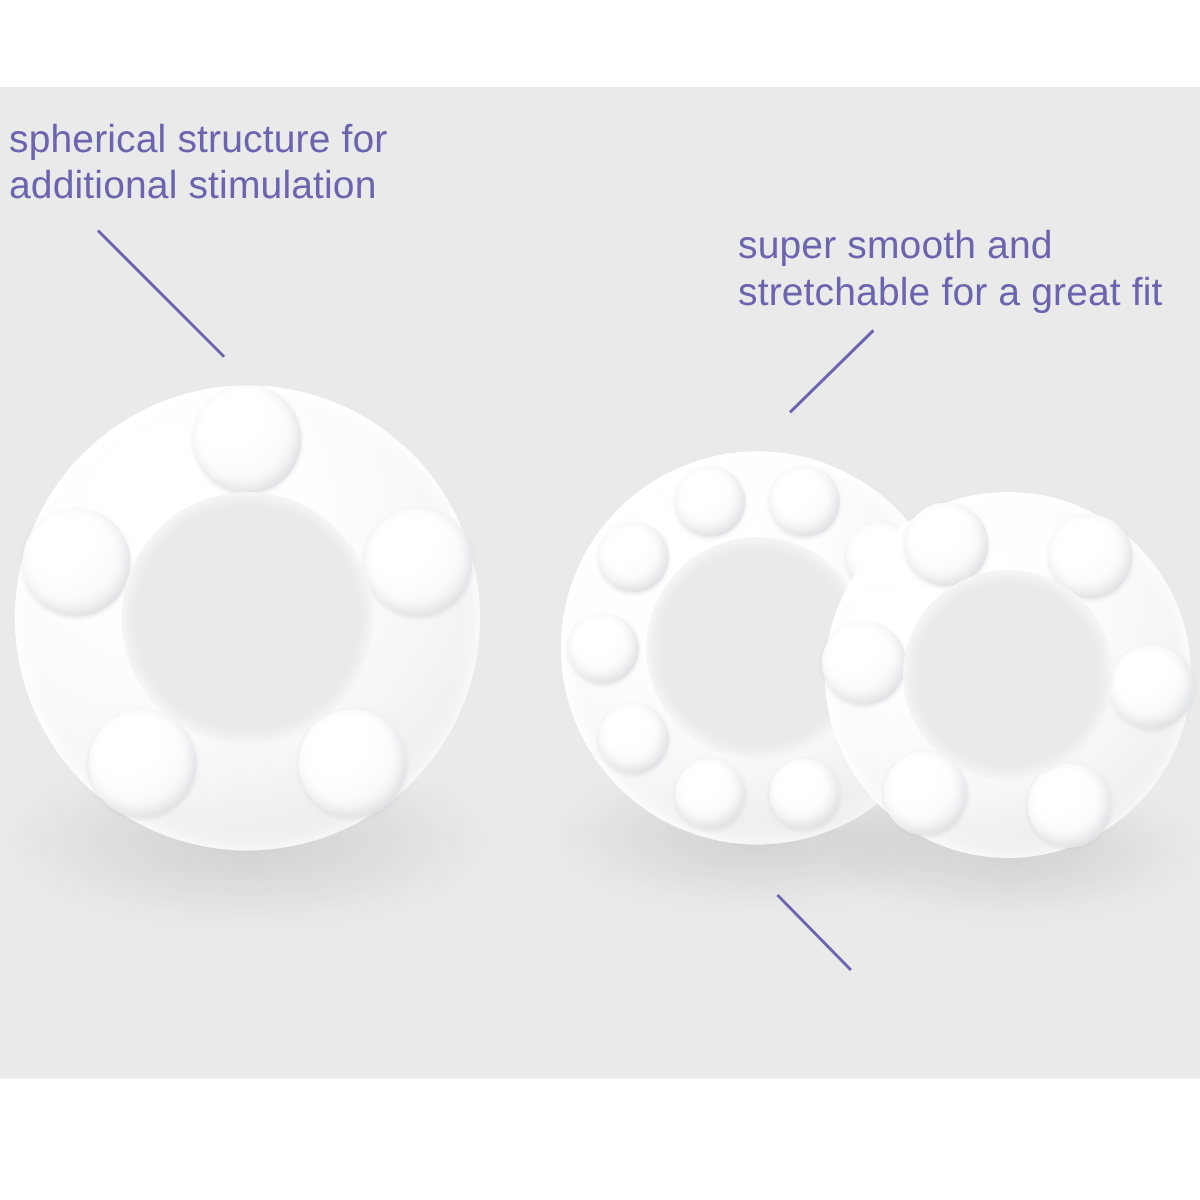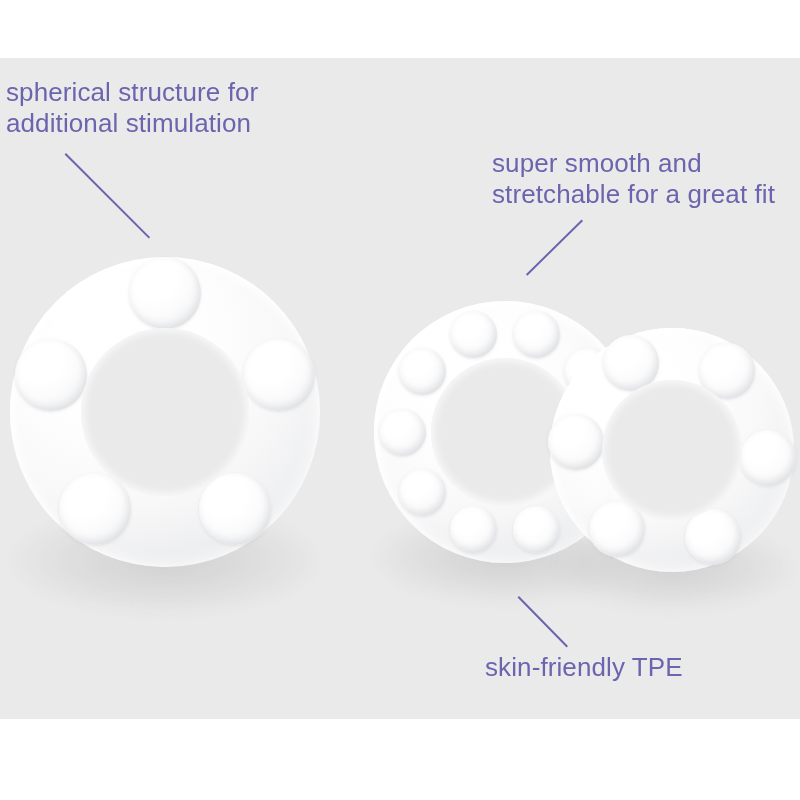--- a/index.html
+++ b/index.html
@@ -172,16 +172,15 @@
     <span class="l1">spherical structure for</span>
     <span class="l2">additional stimulation</span>
   </div>
 
   <div class="caption" id="caption-smooth" style="left: 492px; top: 148px; color: rgb(107, 100, 174);">
     <span class="l1">super smooth and</span>
     <span class="l2">stretchable for a great fit</span>
   </div>
 
   <div class="caption" id="caption-latex" style="left: 485px; top: 652px; color: rgb(107, 100, 174);">
-    <span class="l2">skin-friendly TPE</span>
   </div>
 
 </div>
 
 </body></html>

